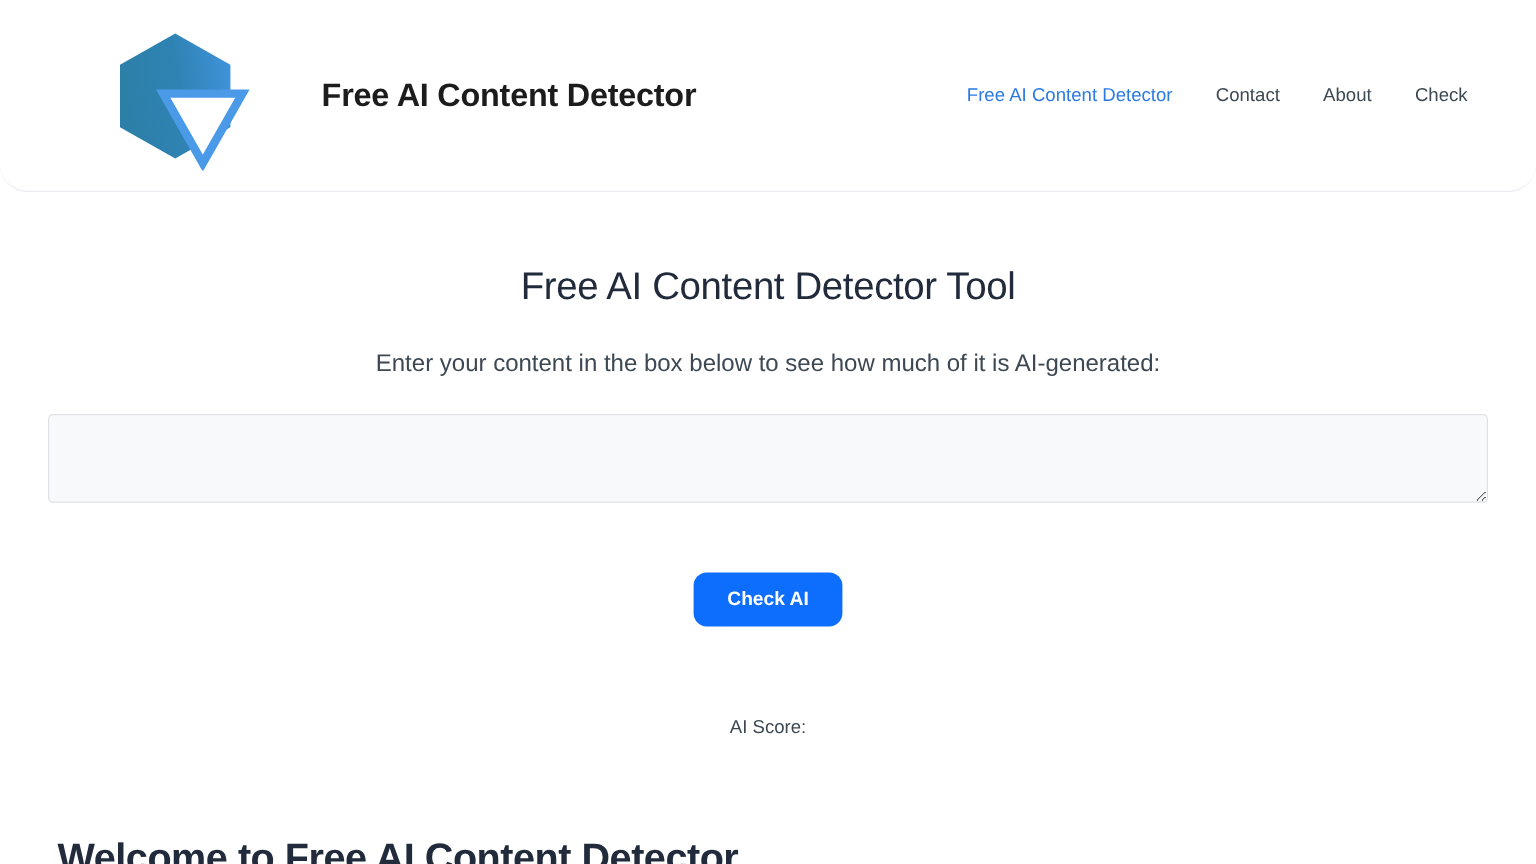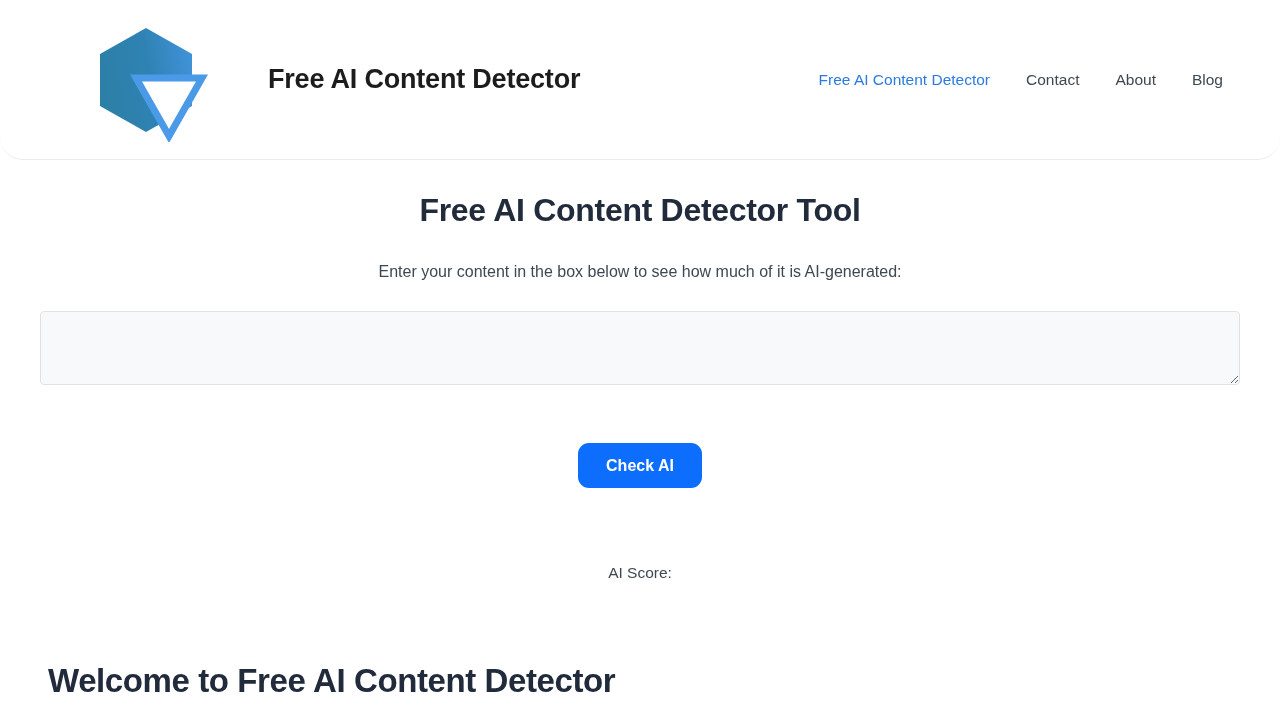--- a/index.html
+++ b/index.html
@@ -74,28 +74,29 @@
   }
 
   
   .tool-section {
     padding-top: 30px;
     text-align: center;
   }
 
   .tool-heading {
     font-size: 32px;
-    font-weight: bold;
+    font-weight: normal;
     color: #212b3b;
     letter-spacing: -0.3px;
     line-height: 1.25;
+    margin-top: 28px;
   }
 
   .tool-subtext {
-    font-size: 16px;
+    font-size: 20px;
     color: #3d4852;
     margin-top: 30px;
     line-height: 1.5;
   }
 
   .textarea-wrap {
     padding: 0 40px;
     margin-top: 27px;
   }
 
@@ -179,21 +180,21 @@
       <polygon points="48,60 114,60 81,118" fill="#ffffff" stroke="#4a9ae8" stroke-width="7" stroke-linejoin="miter"></polygon>
     </svg>
 
     <span class="brand-title">Free AI Content Detector</span>
   </div>
 
   <nav class="main-nav">
     <a class="nav-link is-active" href="#">Free AI Content Detector</a>
     <a class="nav-link" href="#">Contact</a>
     <a class="nav-link" href="#">About</a>
-    <a class="nav-link" href="#">Blog</a>
+    <a class="nav-link" href="#">Check</a>
   </nav>
 </header>
 
 <section class="tool-section">
 
   <h1 class="tool-heading">Free AI Content Detector Tool</h1>
 
   <p class="tool-subtext">Enter your content in the box below to see how much of it is AI-generated:</p>
 
   <div class="textarea-wrap">

